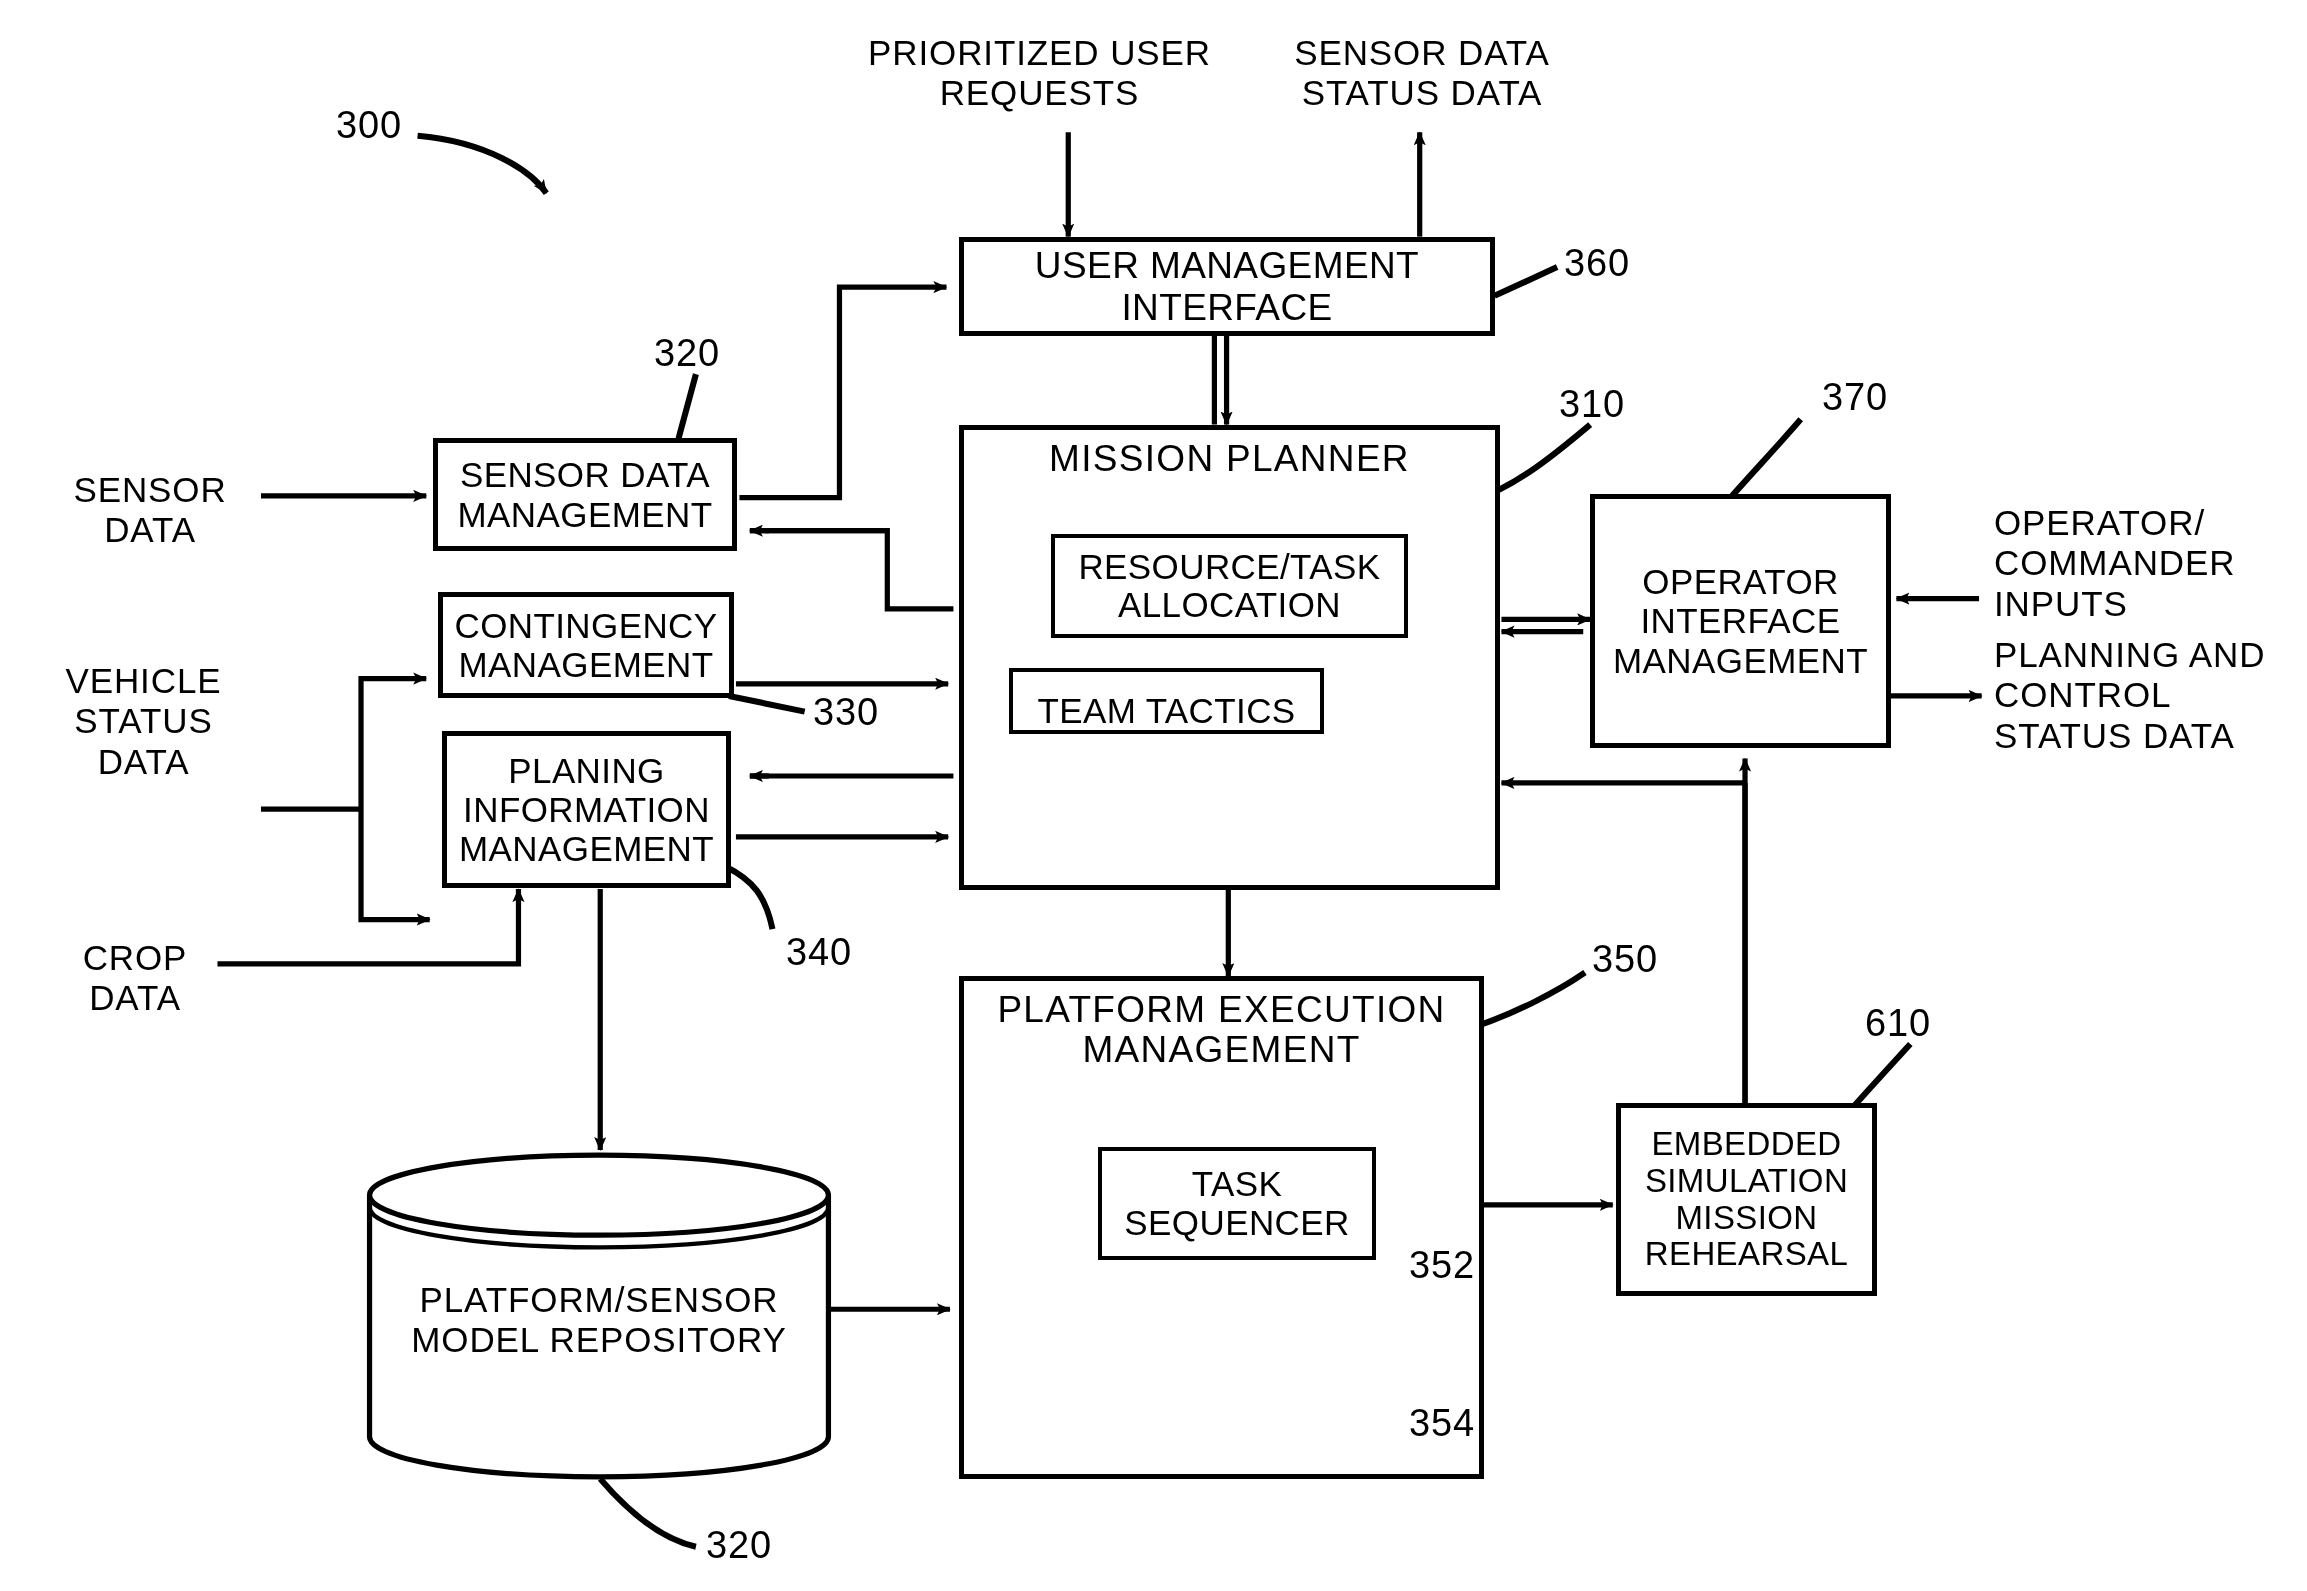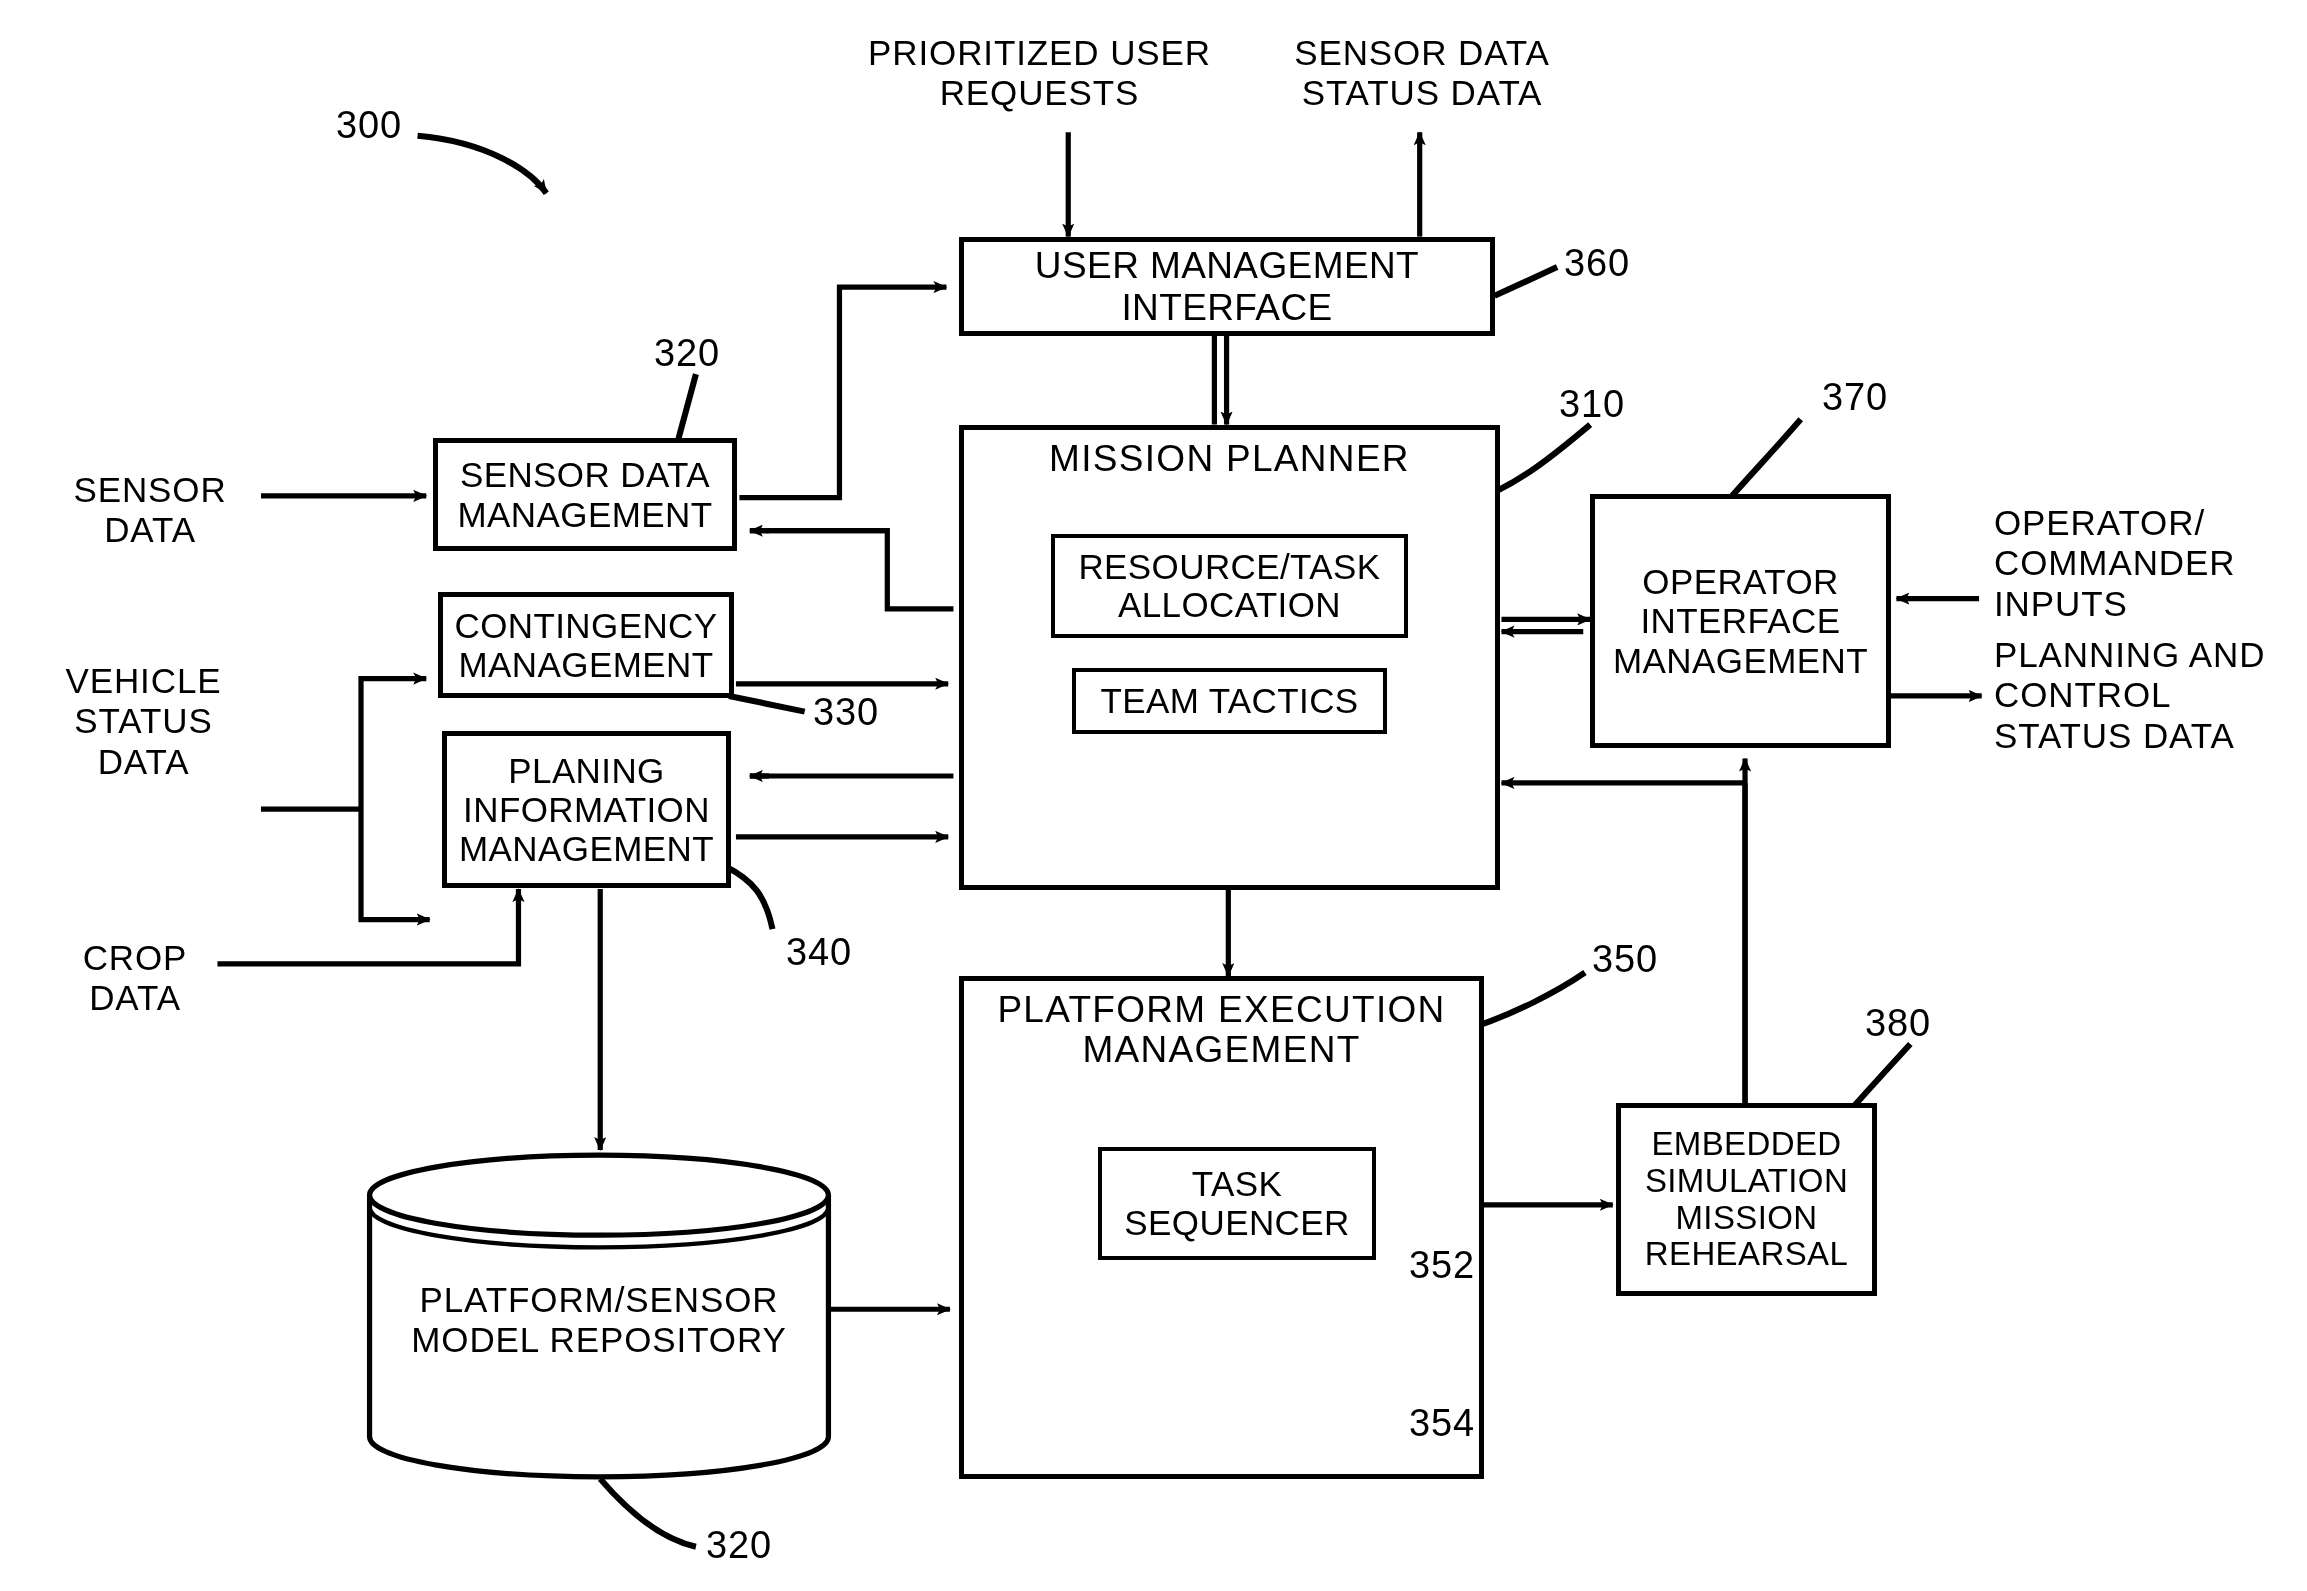--- a/index.html
+++ b/index.html
@@ -210,21 +210,21 @@
   </div>
   <div class="refnum" style="left:738px;top:931px;font-size:38px;margin-left:48px;">340</div>
 
   <div class="boxtop" style="left:959px;top:425px;width:541px;height:465px;">
     <span class="title" style="font-size:37px;">MISSION  PLANNER</span>
   </div>
   <div class="inner" style="left:1051px;top:534px;width:357px;height:104px;font-size:35px;">
     <span class="lbl" style="white-space: pre-line;">RESOURCE/TASK
 ALLOCATION</span>
   </div>
-  <div class="inner" style="left:1072px;top:668px;width:315px;height:66px;font-size:35px;">
+  <div class="inner" style="left:1009px;top:668px;width:315px;height:66px;font-size:35px;align-items:flex-end;">
     <span class="lbl">TEAM  TACTICS</span>
   </div>
   <div class="refnum" style="left:1559px;top:383px;font-size:38px;">310</div>
 
   <div class="box" style="left:1590px;top:494px;width:301px;height:254px;font-size:35px;">
     <span class="lbl" style="white-space: pre-line;">OPERATOR
 INTERFACE
 MANAGEMENT</span>
   </div>
   <div class="refnum" style="left:1822px;top:376px;font-size:38px;">370</div>
@@ -240,21 +240,21 @@
   <div class="refnum" style="left:1592px;top:938px;font-size:38px;">350</div>
   <div class="refnum" style="left:1409px;top:1244px;font-size:38px;">352</div>
   <div class="refnum" style="left:1409px;top:1402px;font-size:38px;">354</div>
 
   <div class="box" style="left:1616px;top:1103px;width:261px;height:193px;font-size:33px;">
     <span class="lbl" style="white-space: pre-line;">EMBEDDED
 SIMULATION
 MISSION
 REHEARSAL</span>
   </div>
-  <div class="refnum" style="left:1865px;top:1002px;font-size:38px;">380</div>
+  <div class="refnum" style="left:1865px;top:1002px;font-size:38px;">610</div>
 
   <div class="cyl" style="left:364px;top:1150px;width:470px;height:332px;">
     <svg width="470" height="332" viewBox="0 0 540 382">
       <path d="M6,52 L6,330 A264,46 0 0 0 534,330 L534,52" fill="#fff" stroke="#000" stroke-width="6"></path>
       <ellipse cx="270" cy="52" rx="264" ry="46" fill="#fff" stroke="#000" stroke-width="6"></ellipse>
       <path d="M6,66 A264,46 0 0 0 534,66" fill="none" stroke="#000" stroke-width="5"></path>
     </svg>
     <span class="cyltext" style="top: 130px; font-size: 35px; white-space: pre-line;">PLATFORM/SENSOR
 MODEL  REPOSITORY</span>
   </div>

